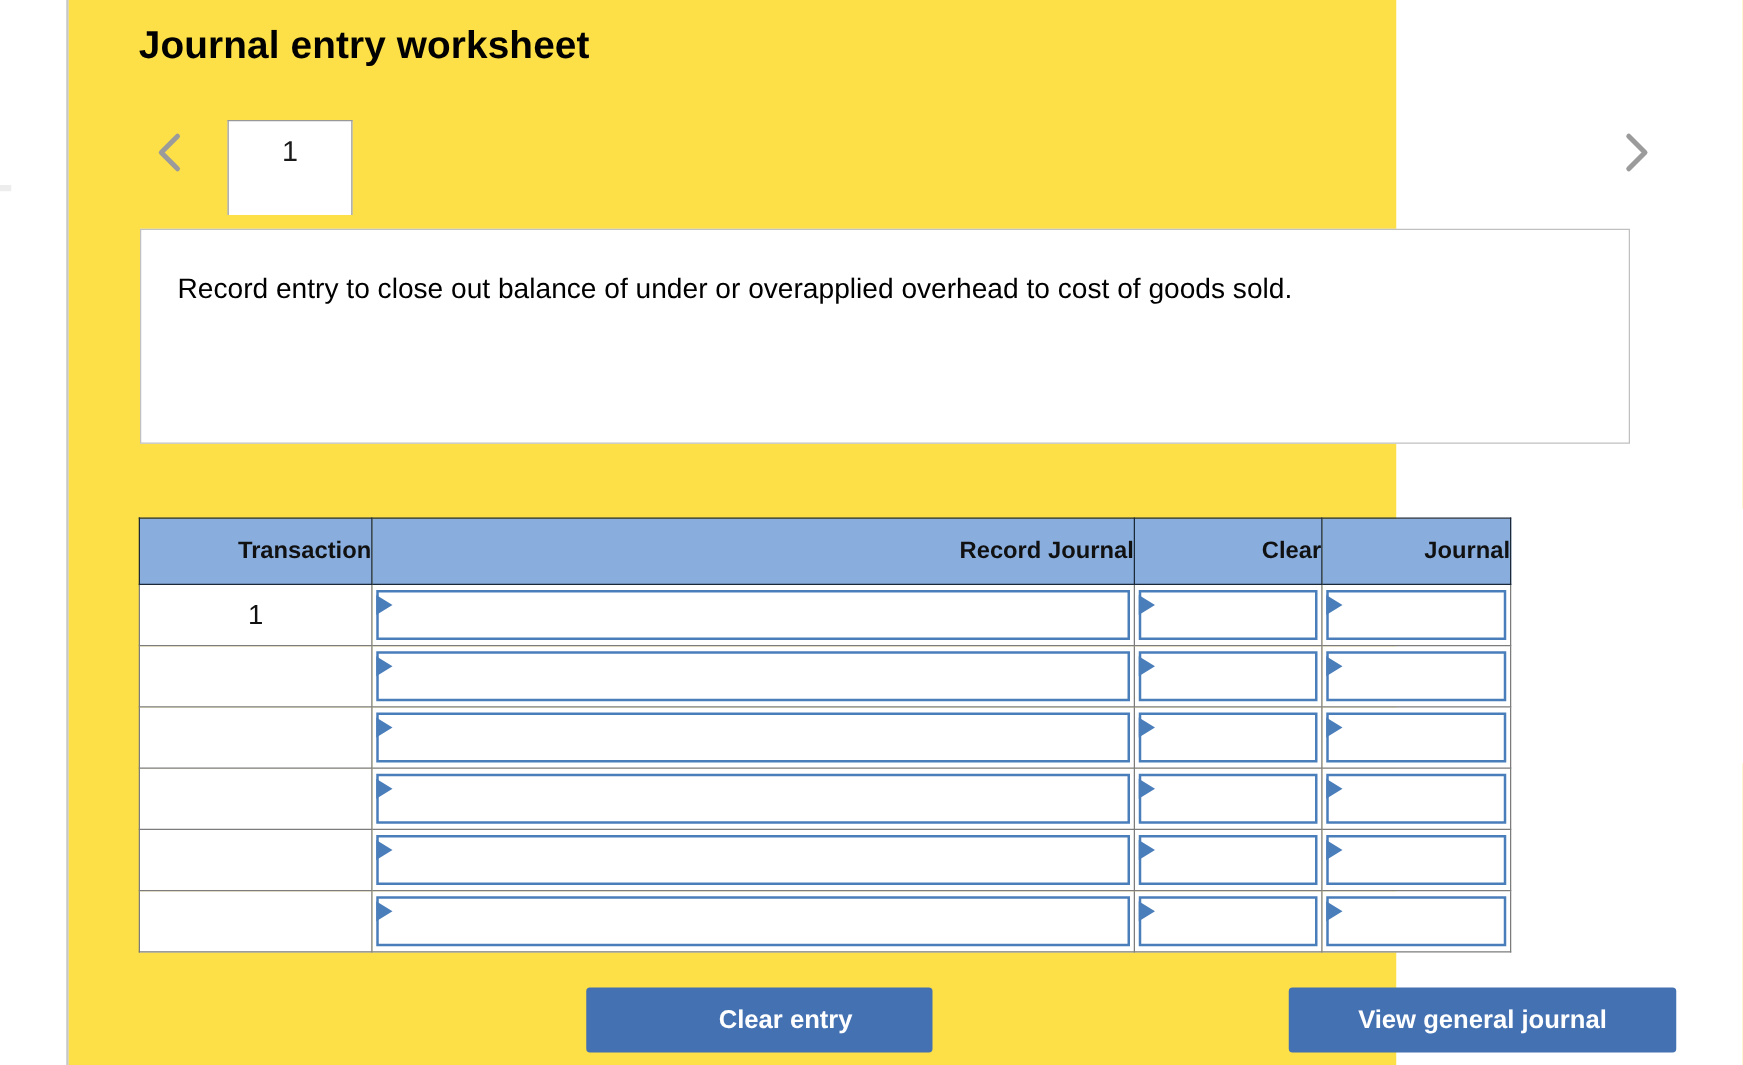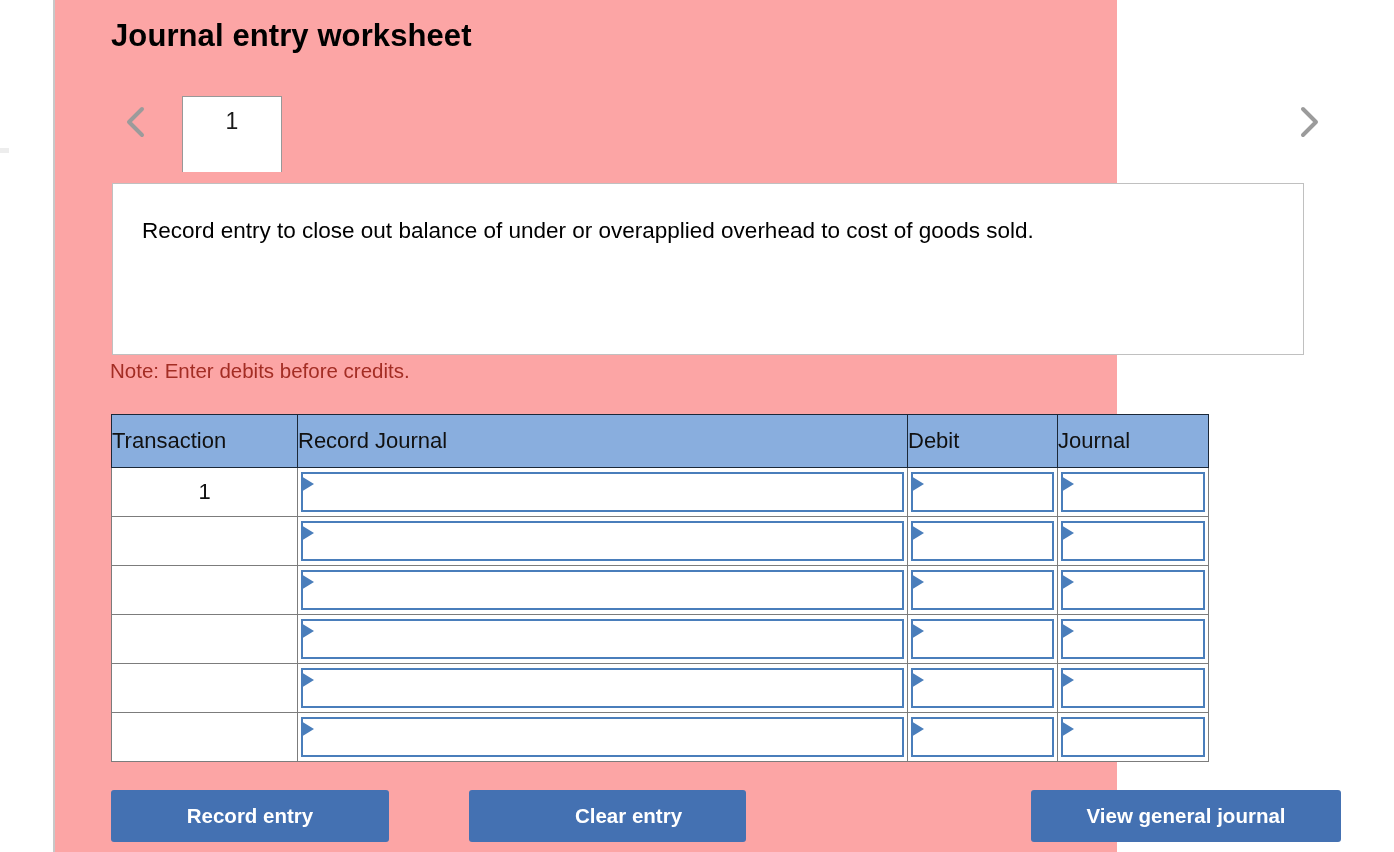--- a/index.html
+++ b/index.html
@@ -36,21 +36,21 @@
     position: absolute;
     left: 53px; top: 0;
     width: 2px; height: 852px;
     background: #c8c8c8;
   }
   
   .panel {
     position: absolute;
     left: 55px; top: 0;
     width: 1062px; height: 852px;
-    background: #fca5a5;
+    background: #fde047;
   }
   .title {
     position: absolute;
     left: 56px; top: 18px;
     font-size: 31px;
     font-weight: bold;
     color: #000000;
     letter-spacing: 0.1px;
     white-space: nowrap;
   }
@@ -116,25 +116,25 @@
     position: absolute;
     left: 56px; top: 414px;
     width: 1097px;
     border-collapse: collapse;
     table-layout: fixed;
   }
   .jtable th {
     background: #89aede;
     border: 1px solid #1b2838;
     height: 52px;
-    font-size: 22px;
-    font-weight: normal;
+    font-size: 19px;
+    font-weight: bold;
     color: #111111;
     padding: 0;
-    text-align: left;
+    text-align: right;
   }
   .jtable td {
     border: 1px solid #7c7c7c;
     padding: 0;
     height: 48px;
     background: #ffffff;
     vertical-align: middle;
   }
   .col-txn  { width: 186px; }
   .col-gj   { width: 610px; }
@@ -225,34 +225,33 @@
     <div class="nav-next">
       <svg class="chev" width="26" height="34" viewBox="0 0 26 34">
         <polyline points="7,4 20,17 7,30" fill="none" stroke="#9b9b9b" stroke-width="4" stroke-linecap="round" stroke-linejoin="round"></polyline>
       </svg>
     </div>
 
     <div class="desc-box">
       <div class="desc-text">Record entry to close out balance of under or overapplied overhead to cost of goods sold.</div>
     </div>
 
-    <div class="note">Note: Enter debits before credits.</div>
 
     <table class="jtable">
       <colgroup>
         <col class="col-txn">
           <col class="col-gj">
           <col class="col-deb">
           <col class="col-cred">
       </colgroup>
       <thead>
         <tr>
           <th>Transaction</th>
           <th>Record Journal</th>
-          <th>Debit</th>
+          <th>Clear</th>
           <th>Journal</th>
         </tr>
       </thead>
       <tbody>
         <tr>
           <td class="txn-cell">1</td>
           <td>
             <div class="cellbox">
               <span class="tri"></span>
               <input class="cellinput" type="text" value="" style="">
@@ -372,18 +371,17 @@
           <td>
             <div class="cellbox">
               <span class="tri"></span>
               <input class="cellinput" type="text" value="" style="">
             </div>
           </td>
         </tr>
       </tbody>
     </table>
 
-    <button class="btn btn-record">Record entry</button>
     <button class="btn btn-clear">Clear entry</button>
     <button class="btn btn-view">View general journal</button>
 
   </div>
 </div>
 
 </body></html>

